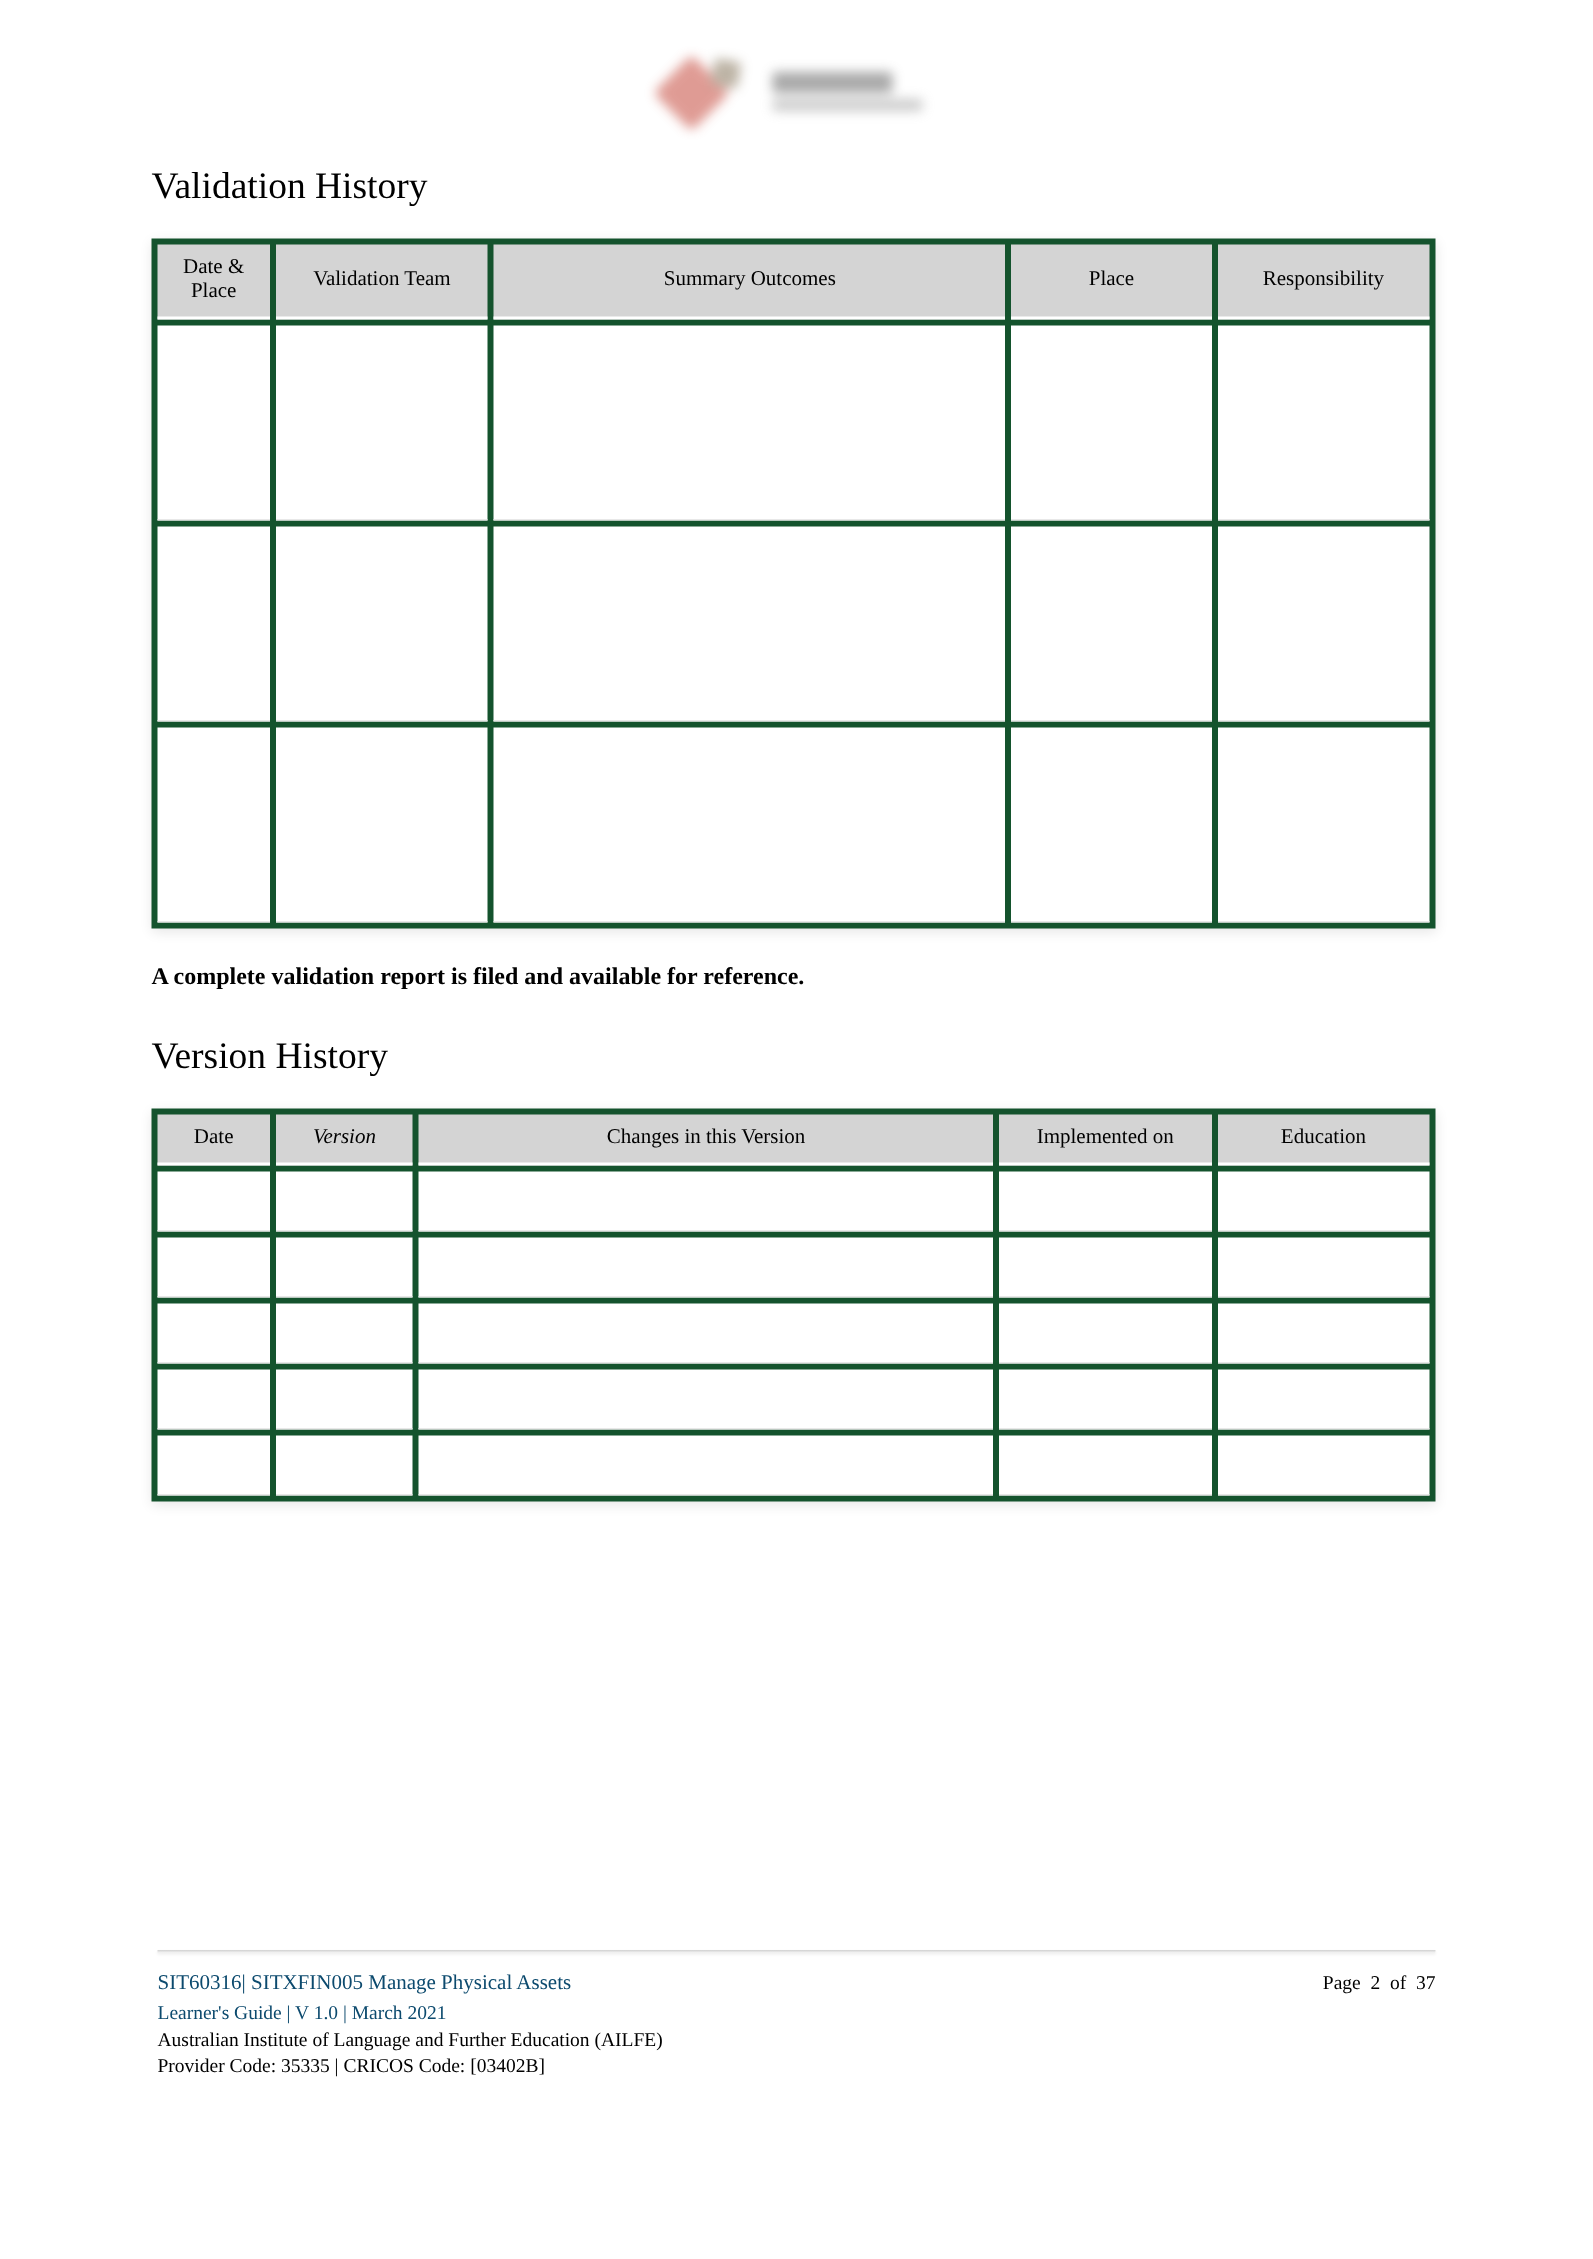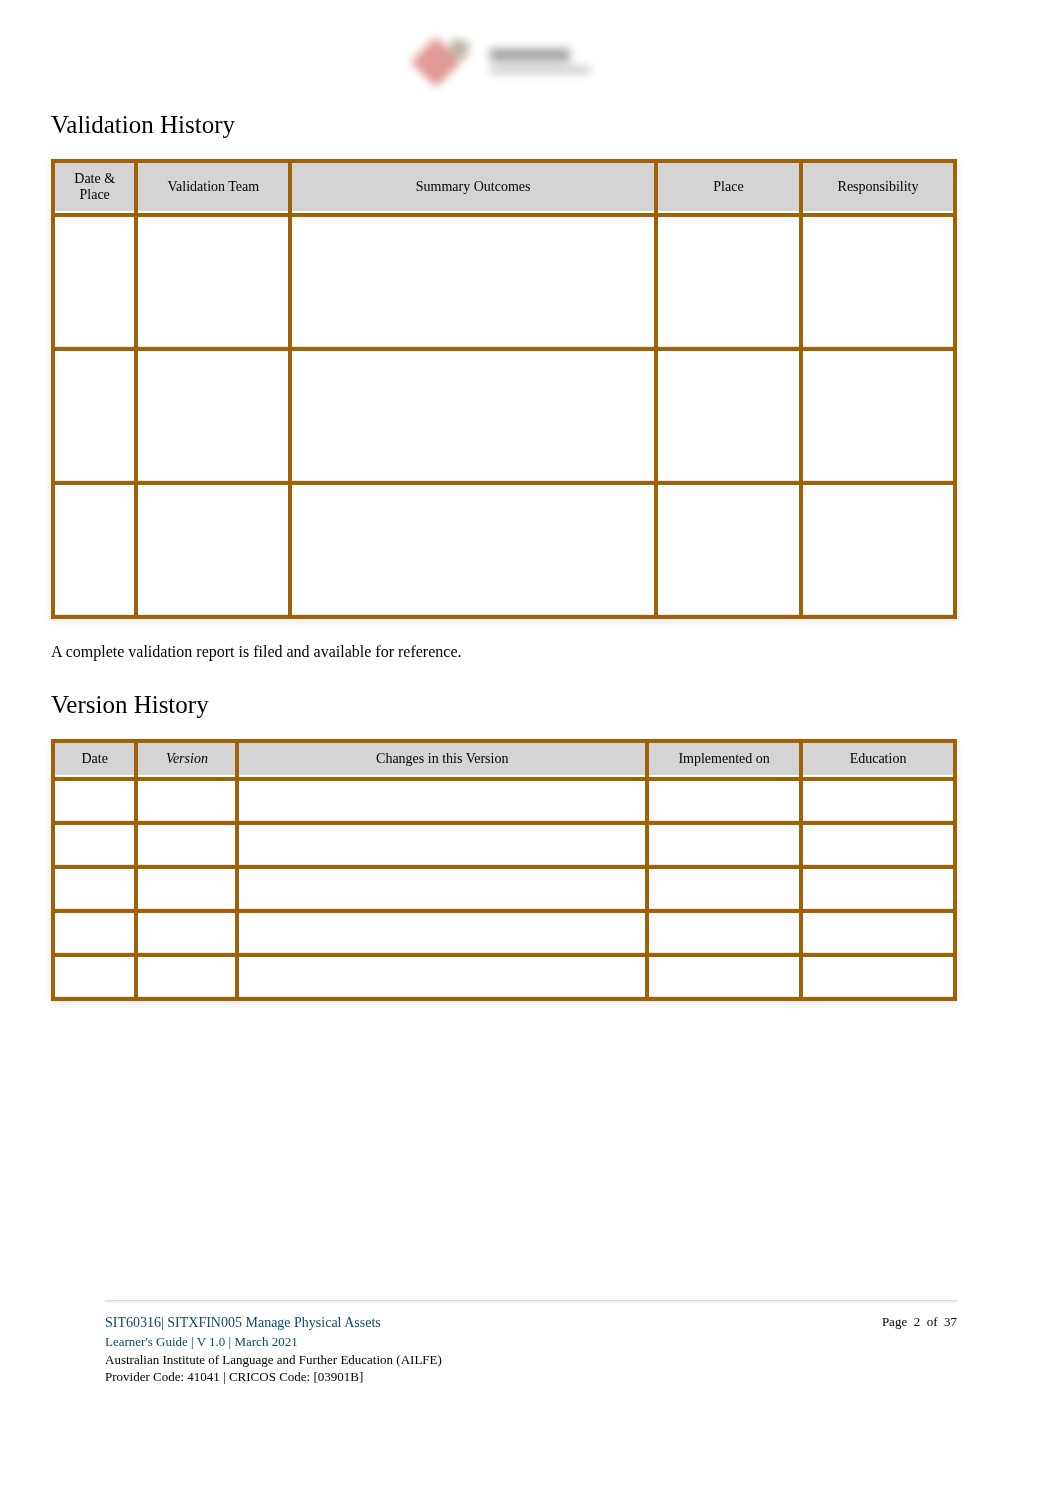--- a/index.html
+++ b/index.html
@@ -9,21 +9,21 @@
     }
     body {
       font-family: "Times New Roman", Times, serif;
       background: #ffffff;
       width: 1062px;
       height: 1506px;
       position: relative;
       color: #000000;
     }
     .page {
-      padding: 30px 105px 0 51px;
+      padding: 30px 105px 0 101px;
     }
     .logo-area {
       display: flex;
       justify-content: center;
       margin-bottom: 20px;
       filter: blur(4px);
       opacity: 0.5;
     }
     .logo-box {
       display: flex;
@@ -78,21 +78,21 @@
     .section-heading {
       font-size: 25px;
       font-weight: normal;
       margin: 10px 0 20px 0;
       color: #000;
     }
     .tbl {
       width: 100%;
       border-collapse: separate;
       border-spacing: 4px;
-      background: #a16207;
+      background: #14532d;
       box-shadow: 0 2px 8px rgba(0,0,0,0.1);
       margin-bottom: 24px;
     }
     .tbl th {
       background: #d4d4d4;
       font-weight: normal;
       font-size: 14px;
       padding: 8px 4px;
       text-align: center;
       color: #000;
@@ -126,20 +126,21 @@
     .tbl-version td:nth-child(4) { width: 17%; }
     .tbl-version th:nth-child(5),
     .tbl-version td:nth-child(5) { width: 17%; }
     .tbl-version tbody td {
       height: 40px;
     }
     .note {
       font-size: 16px;
       margin: 18px 0 30px 0;
       color: #000;
+      font-weight: bold;
     }
     .footer {
       position: absolute;
       left: 105px;
       right: 105px;
       bottom: 120px;
     }
     .footer-hr {
       height: 2px;
       background: linear-gradient(to bottom, #d0d0d0, #f7f7f7);
@@ -285,15 +286,15 @@
     </div>
     <div class="footer-right">
       <span>Page</span>&nbsp;
       <span>2</span>&nbsp;
       <span>of</span>&nbsp;
       <span>37</span>
     </div>
   </div>
   <div class="footer-block2">
     <div>Australian Institute of Language and Further Education (AILFE)</div>
-    <div>Provider Code: 41041 | CRICOS Code: [03901B]</div>
+    <div>Provider Code: 35335 | CRICOS Code: [03402B]</div>
   </div>
 </div>
 
 </body></html>

